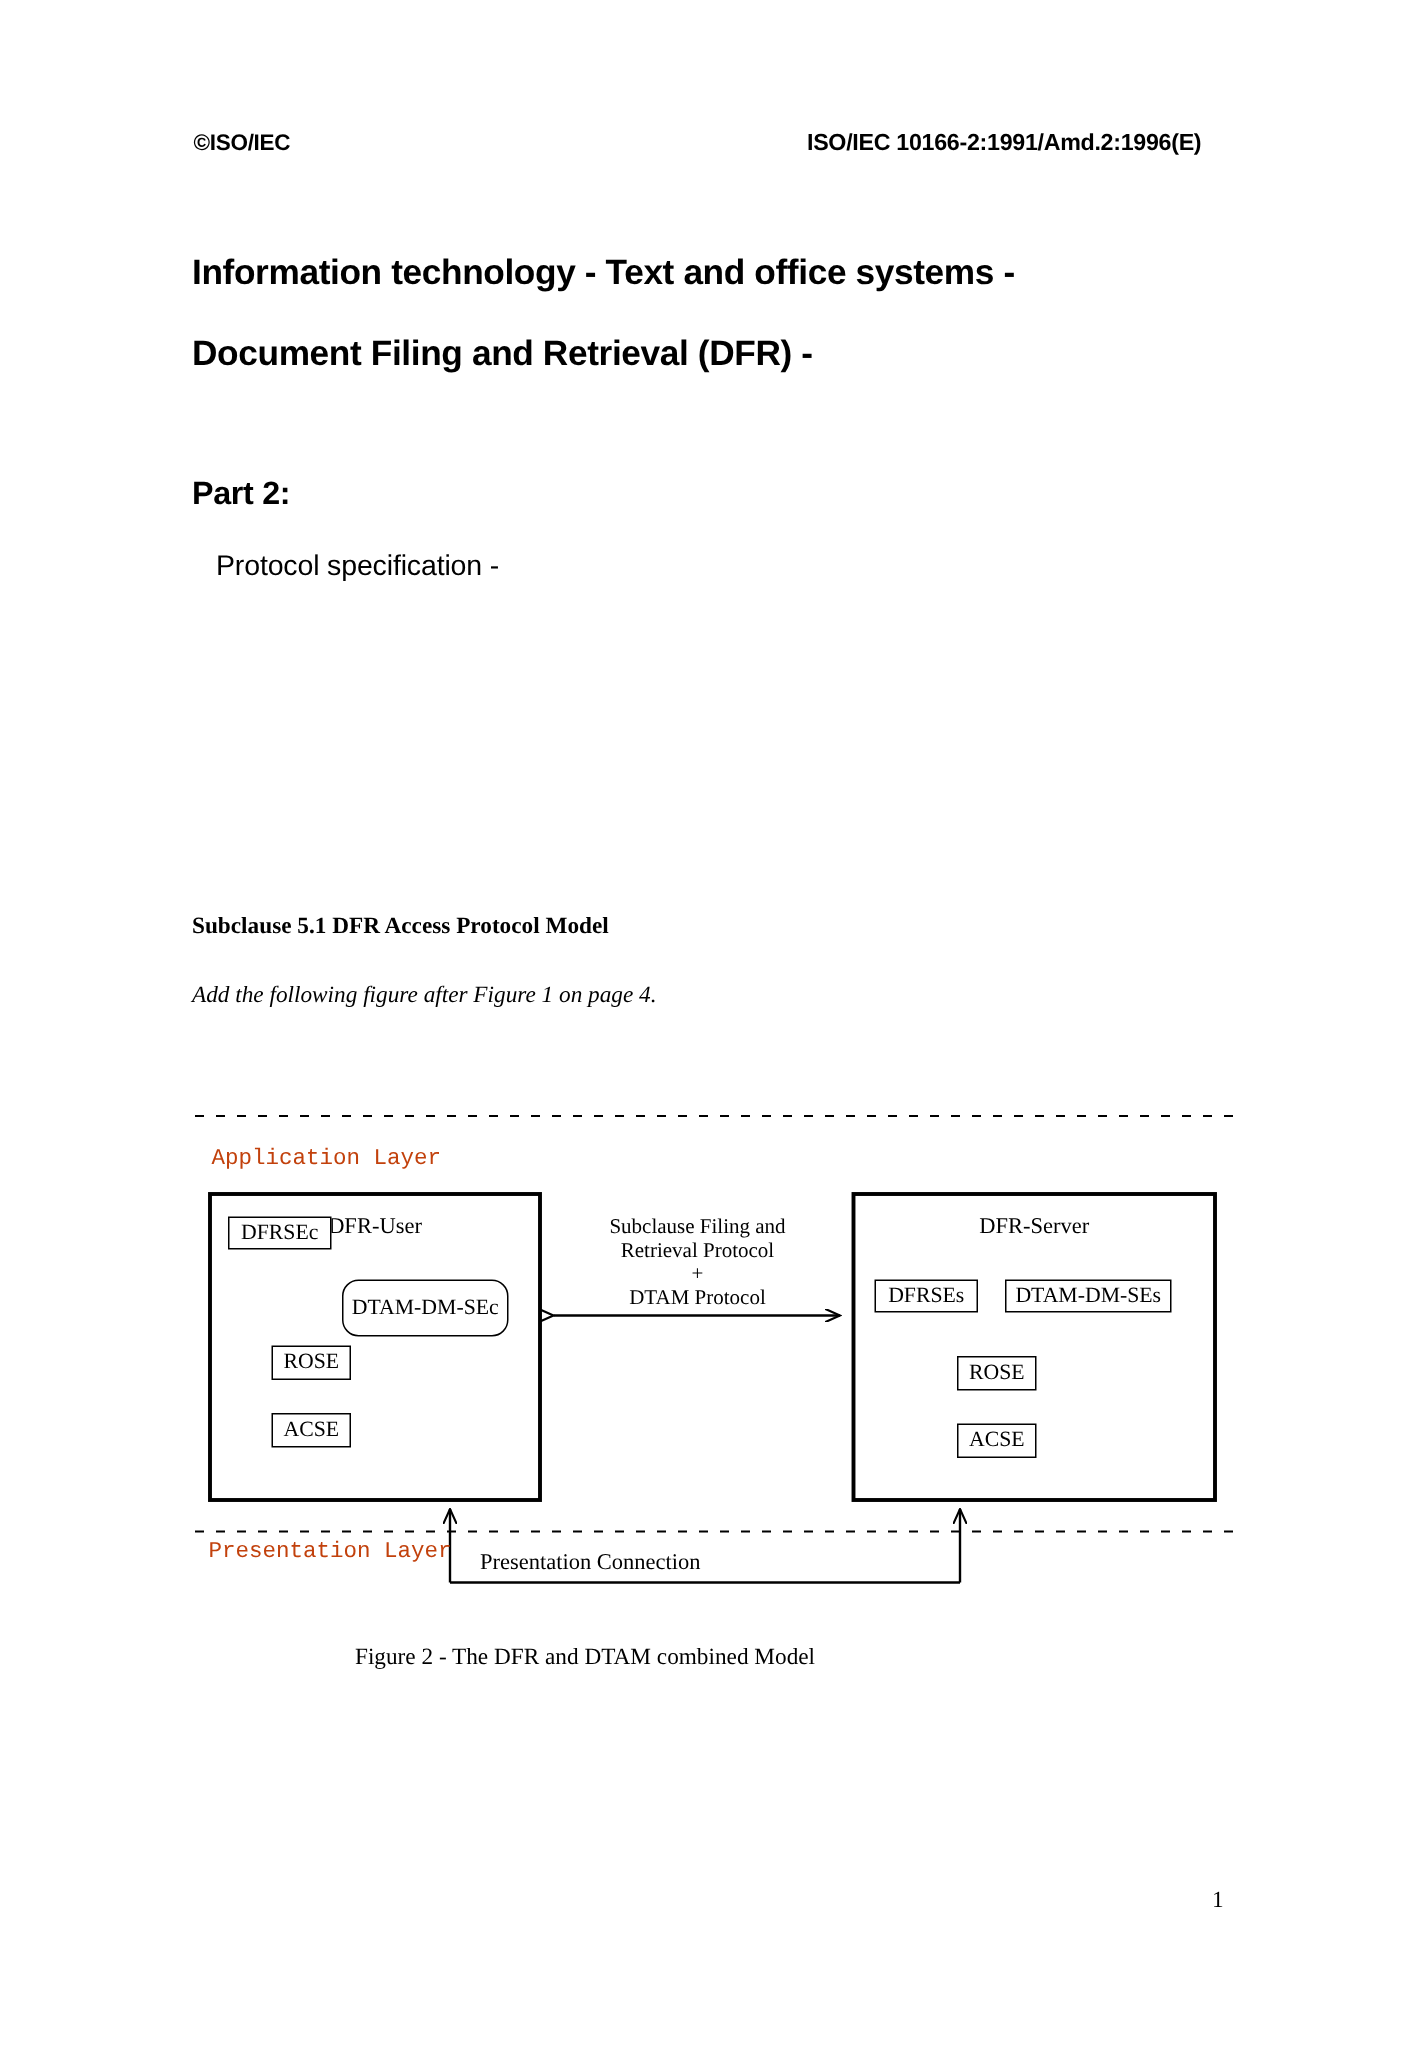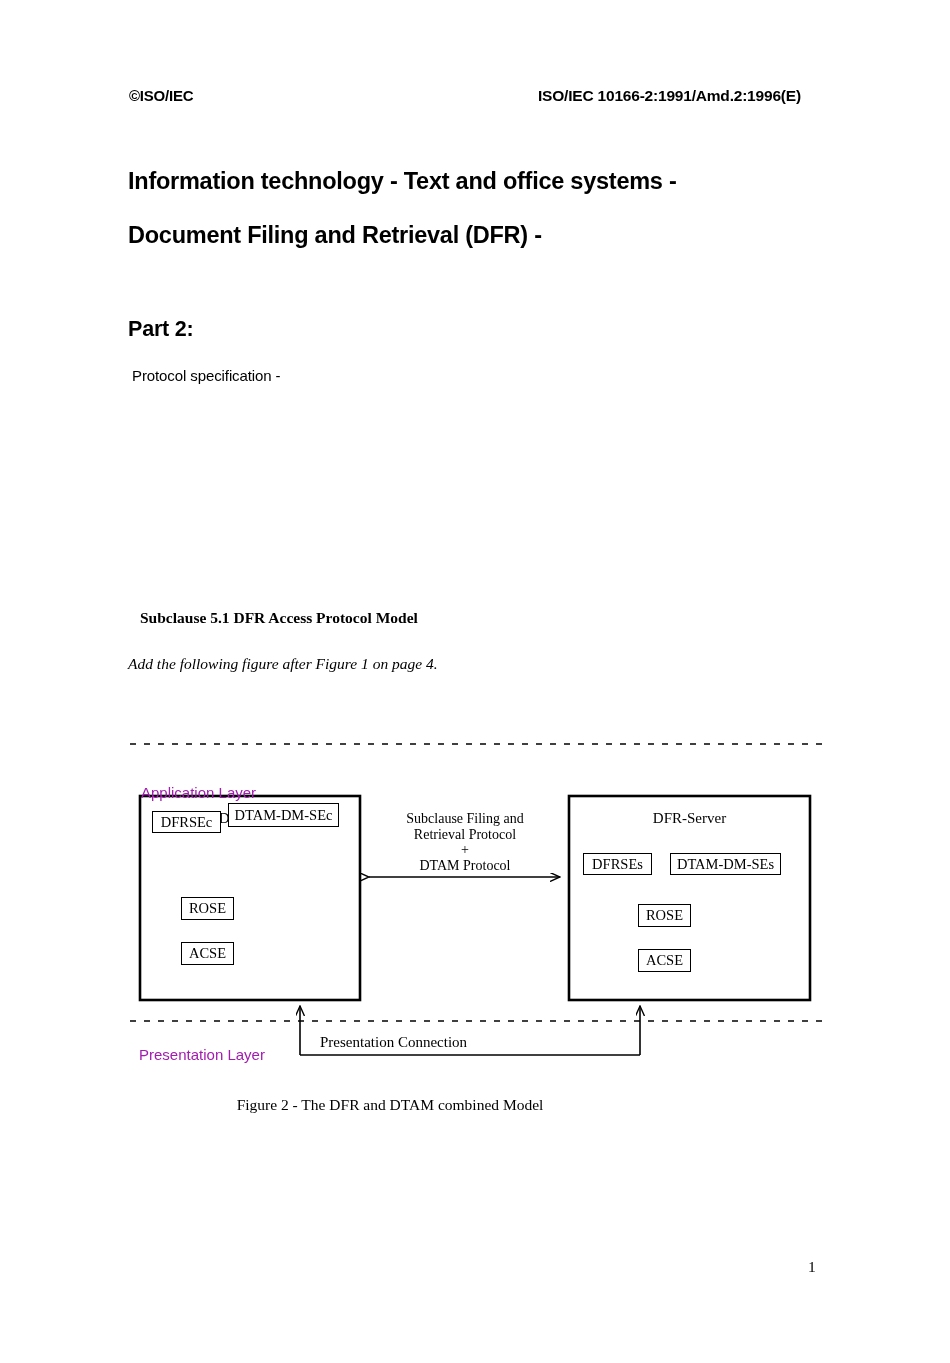--- a/index.html
+++ b/index.html
@@ -57,34 +57,34 @@
     left: 128px;
     top: 317px;
     font-family: "Liberation Sans", sans-serif;
     font-weight: bold;
     font-size: 21.5px;
     letter-spacing: -0.2px;
     white-space: nowrap;
   }
   .subtitle-line {
     position: absolute;
-    left: 132px;
+    left: 144px;
     font-family: "Liberation Sans", sans-serif;
     font-weight: normal;
-    font-size: 15px;
+    font-size: 19px;
     letter-spacing: -0.1px;
     white-space: nowrap;
   }
   .subtitle-1 { top: 367px; }
   .subtitle-2 { top: 409px; }
 
   
   .subclause-heading {
     position: absolute;
-    left: 140px;
+    left: 128px;
     top: 609px;
     font-family: "Liberation Serif", serif;
     font-weight: bold;
     font-size: 15.5px;
     white-space: nowrap;
   }
   .subclause-note {
     position: absolute;
     left: 128px;
     top: 655px;
@@ -105,25 +105,24 @@
   .fig-svg {
     position: absolute;
     left: 0;
     top: 0;
     width: 950px;
     height: 1363px;
     overflow: visible;
   }
   .fig-label {
     position: absolute;
-    font-family: Liberation Sans, sans-serif;
-    font-size: 15px;
-    color: #a21caf;
-    white-space: nowrap;
-    margin-top: 20px;
+    font-family: Liberation Mono, monospace;
+    font-size: 15px;
+    color: #c2410c;
+    white-space: nowrap;
   }
 
   
   .layer-app   { left: 141px; top: 764px; }
   .layer-pres  { left: 139px; top: 1026px; }
 
   
   .entity-title {
     position: absolute;
     font-family: "Liberation Serif", serif;
@@ -168,21 +167,21 @@
     font-size: 14.5px;
     line-height: 1;
     display: flex;
     align-items: center;
     justify-content: center;
     white-space: nowrap;
     box-sizing: border-box;
   }
 
   .box-dfrsec      { left: 152px; top: 811px; width: 69px;  height: 22px; }
-  .box-dtamsec     { left: 228px; top: 803px; width: 111px; height: 24px; }
+  .box-dtamsec     { left: 228px; top: 853px; width: 111px; height: 38px; border-radius: 11px; }
   .box-rose-left   { left: 181px; top: 897px; width: 53px;  height: 23px; }
   .box-acse-left   { left: 181px; top: 942px; width: 53px;  height: 23px; }
 
   .box-dfrses      { left: 583px; top: 853px; width: 69px;  height: 22px; }
   .box-dtamses     { left: 670px; top: 853px; width: 111px; height: 22px; }
   .box-rose-right  { left: 638px; top: 904px; width: 53px;  height: 23px; }
   .box-acse-right  { left: 638px; top: 949px; width: 53px;  height: 23px; }
 
   
   .fig-caption {

